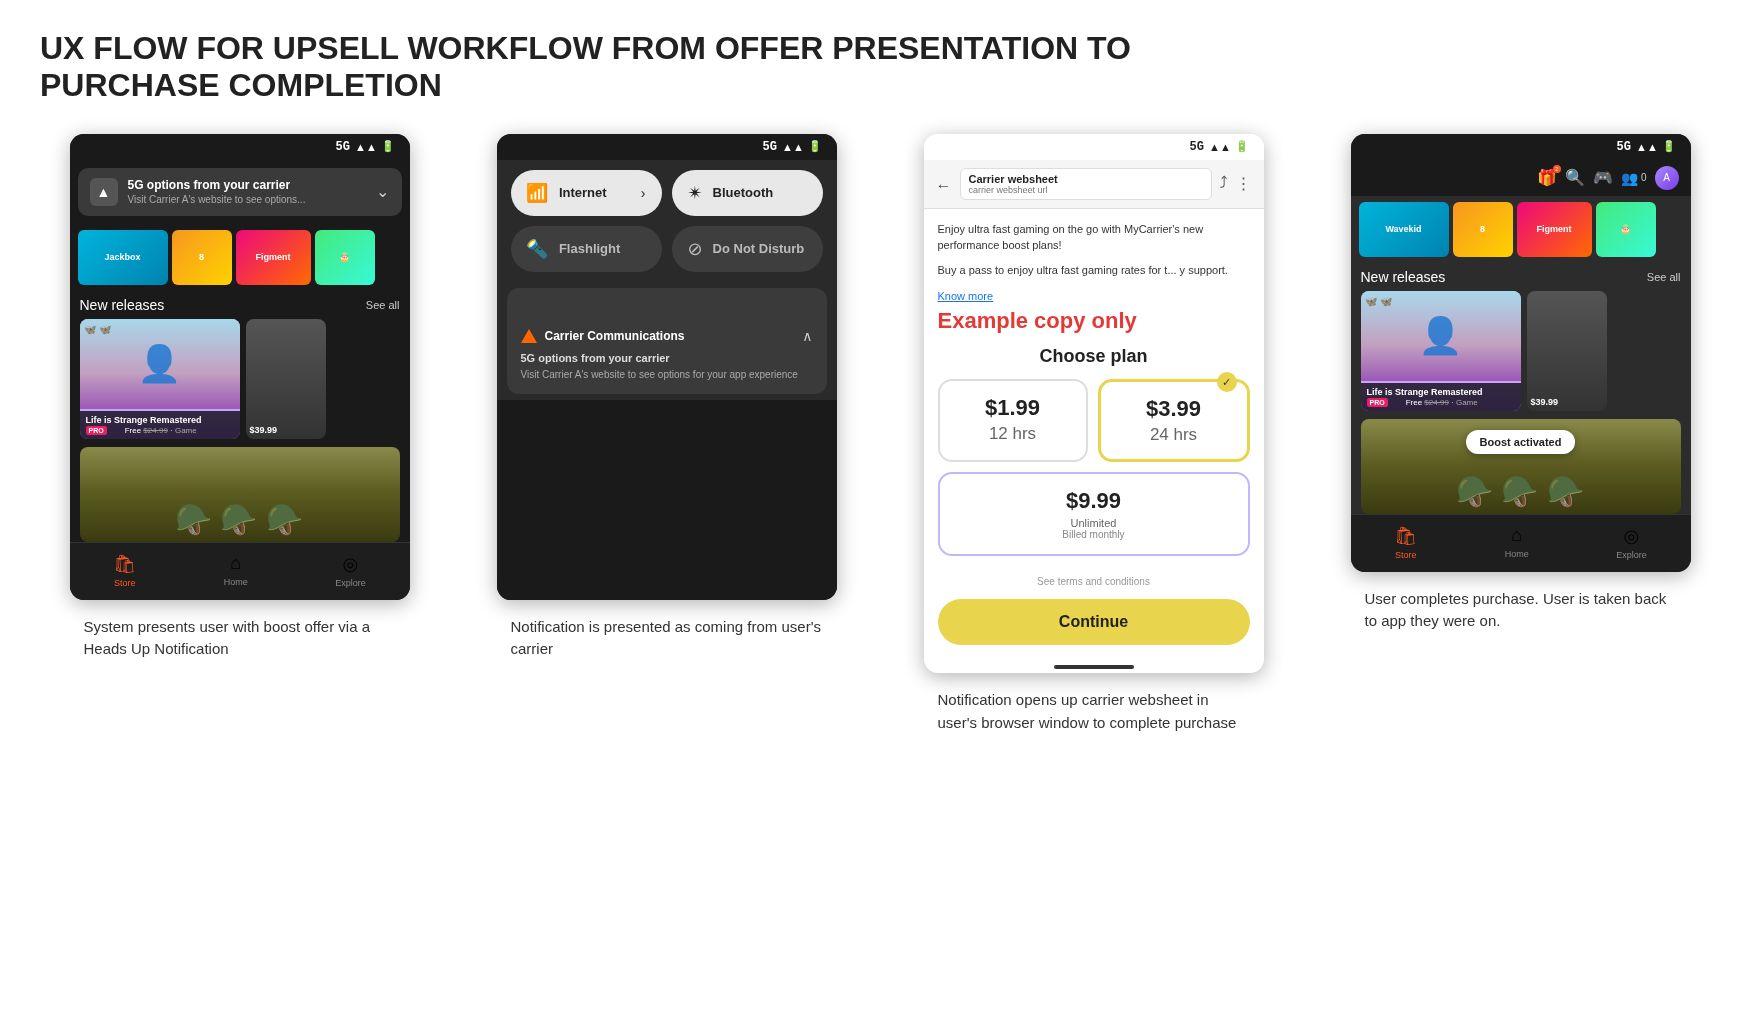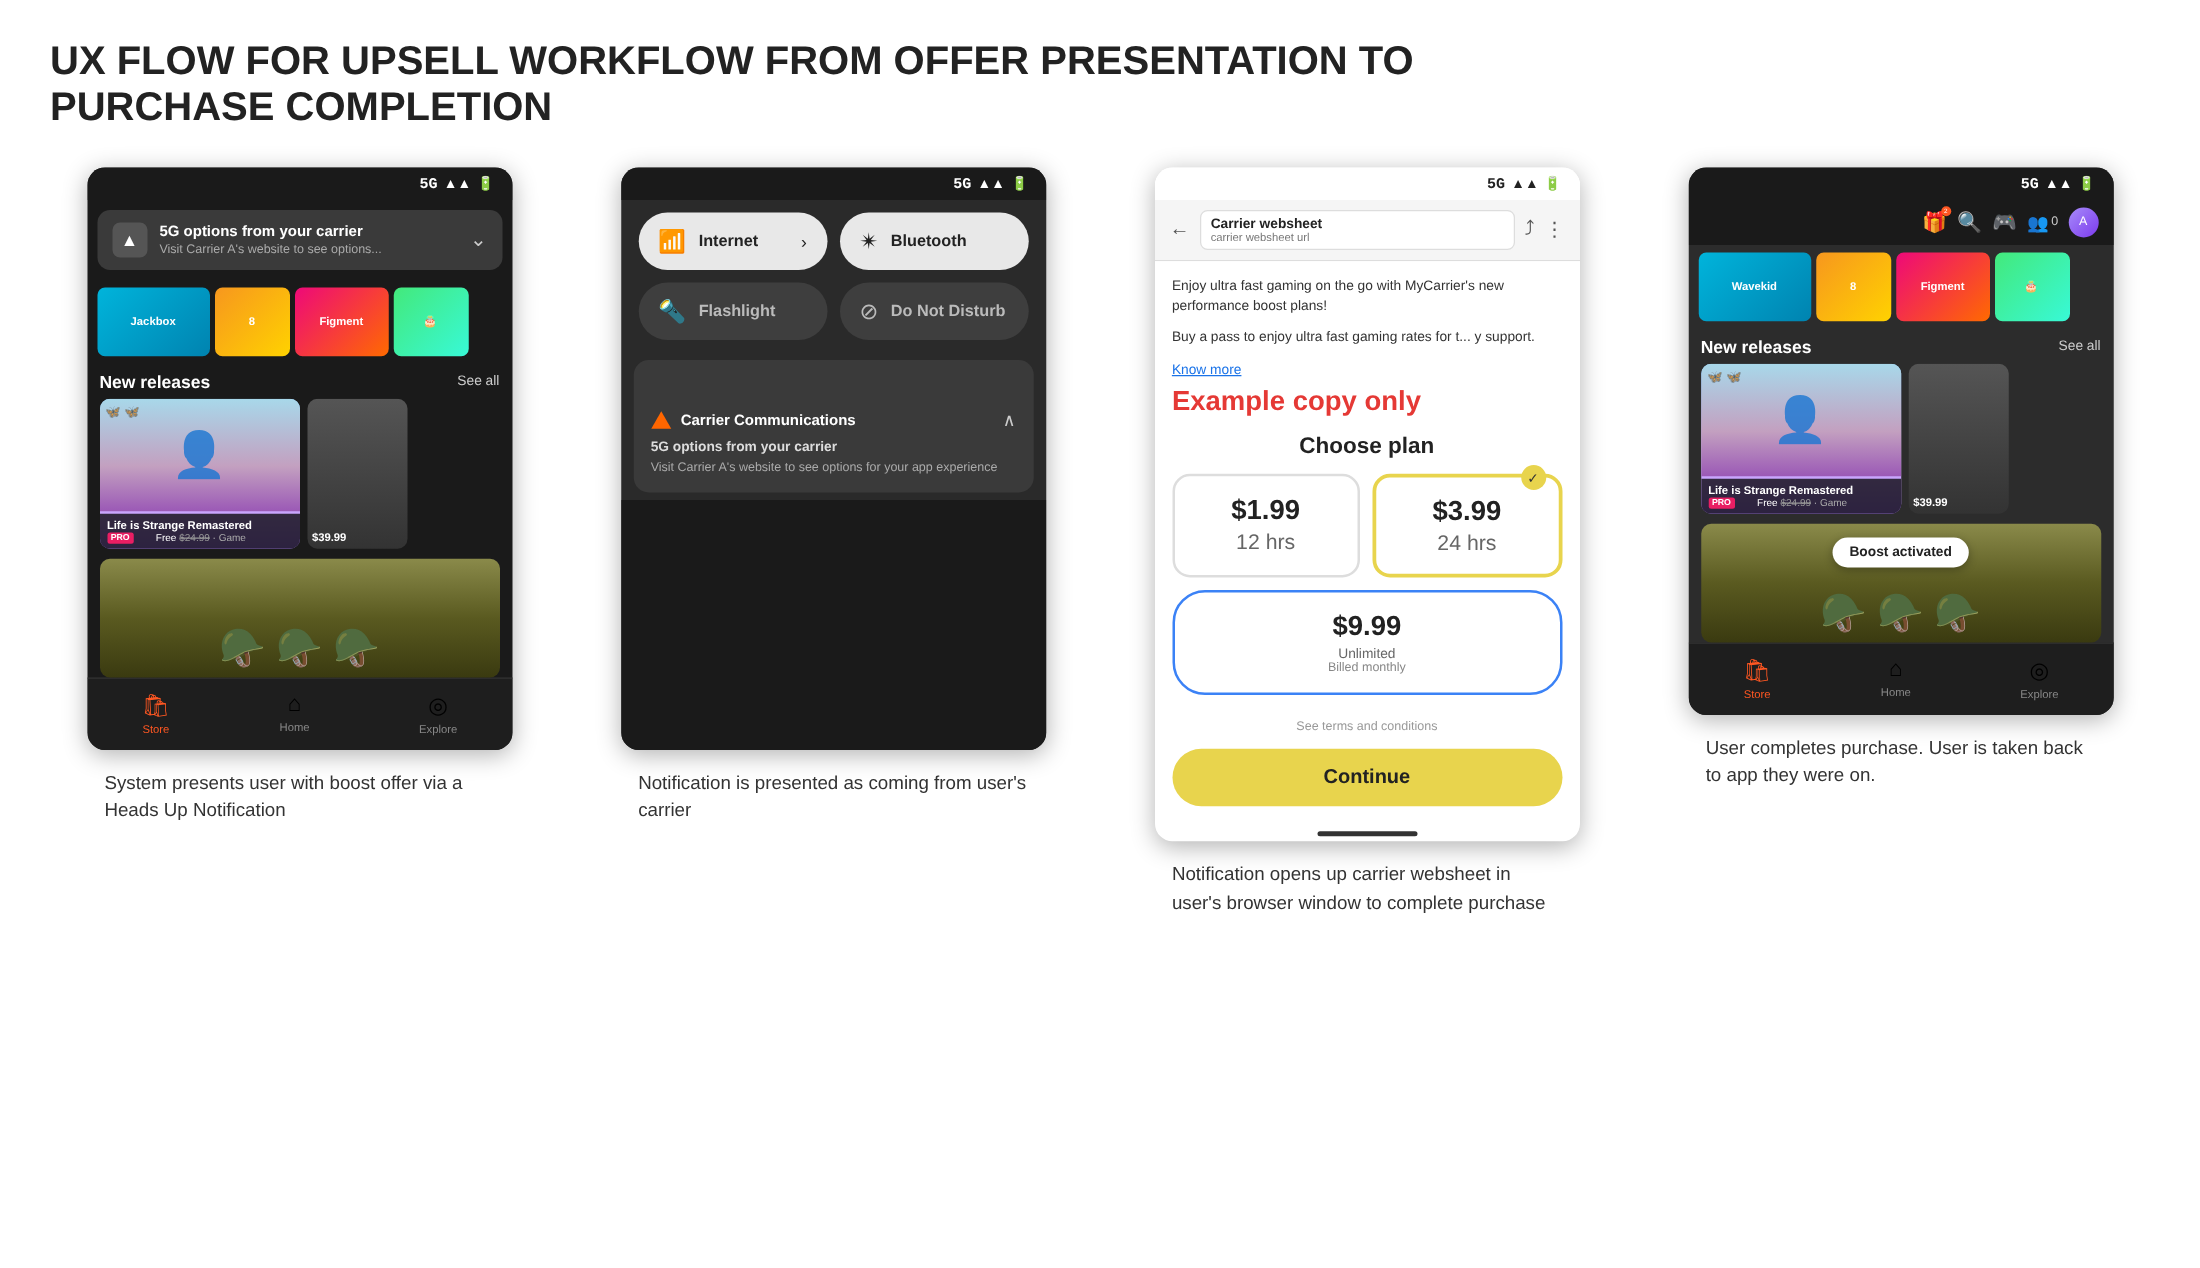--- a/index.html
+++ b/index.html
@@ -96,21 +96,21 @@
     
     .section-header {
       display: flex;
       justify-content: space-between;
       align-items: center;
       padding: 6px 10px;
     }
     .section-title {
       color: #fff;
       font-size: 14px;
-      font-weight: 700;
+      font-weight: 400;
     }
     .see-all {
       color: #ccc;
       font-size: 11px;
     }
     .games-row {
       display: flex;
       gap: 6px;
       padding: 0 10px 8px;
       overflow: hidden;
@@ -391,22 +391,22 @@
       font-size: 22px;
       font-weight: 700;
       color: #222;
     }
     .plan-duration {
       font-size: 17px;
       color: #666;
       margin-top: 3px;
     }
     .plan-card-wide {
-      border: 2px solid #3b82f6;
-      border-radius: 26px;
+      border: 2px solid #c4b5fd;
+      border-radius: 14px;
       padding: 14px;
       text-align: center;
       background: #fff;
       margin-bottom: 20px;
     }
     .plan-card-wide .plan-price { font-size: 22px; }
     .plan-card-wide .plan-duration { font-size: 11px; color: #666; }
     .plan-card-wide .plan-billing { font-size: 10px; color: #888; }
     .ws-terms {
       text-align: center;

